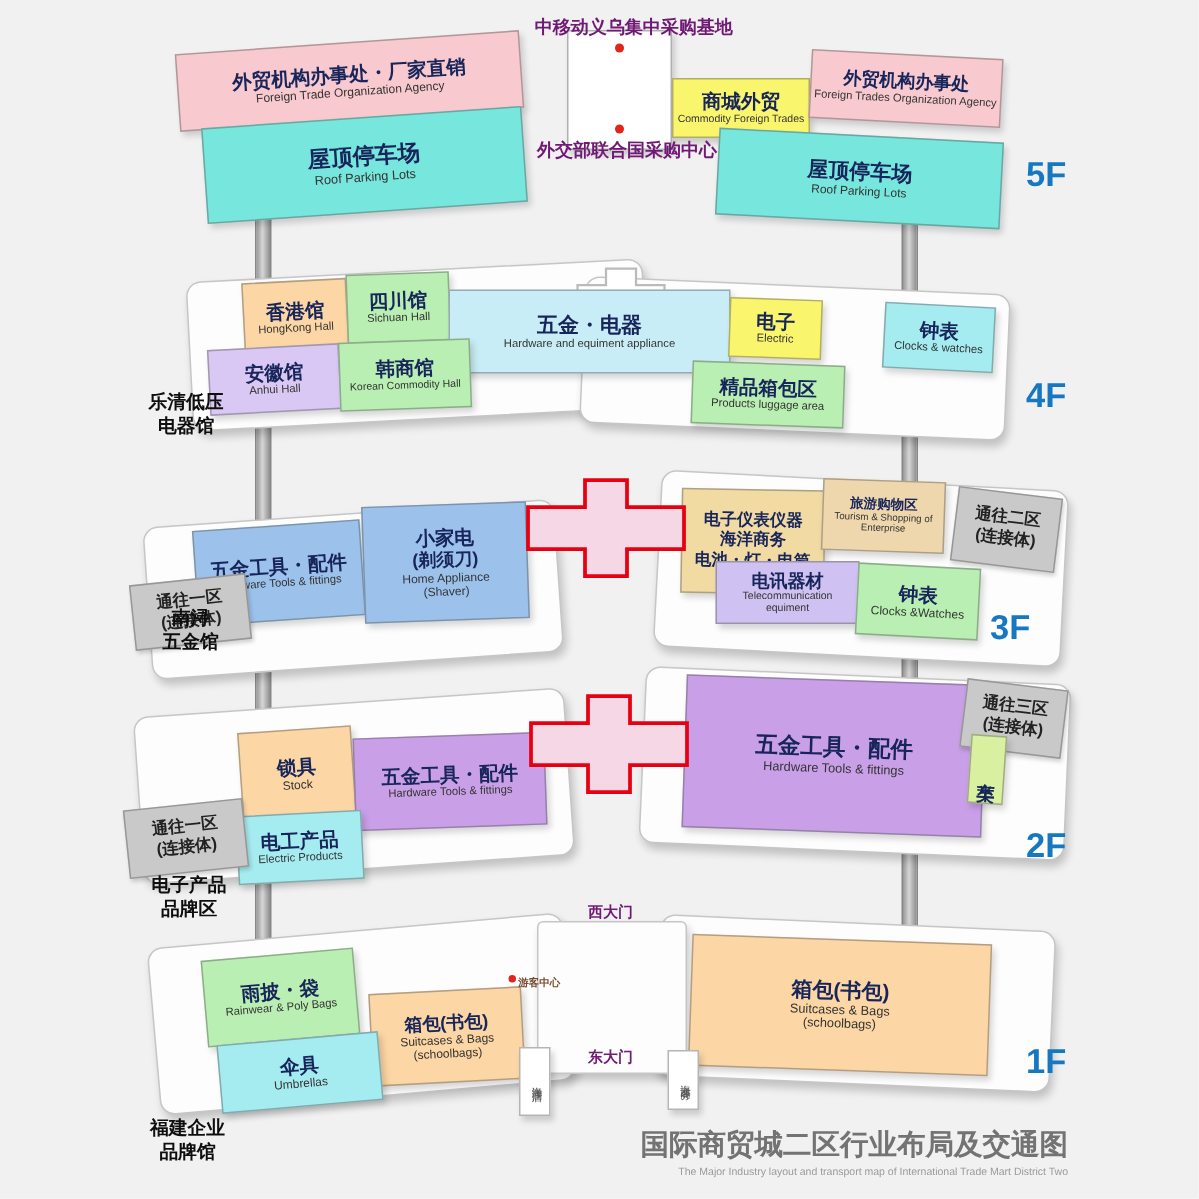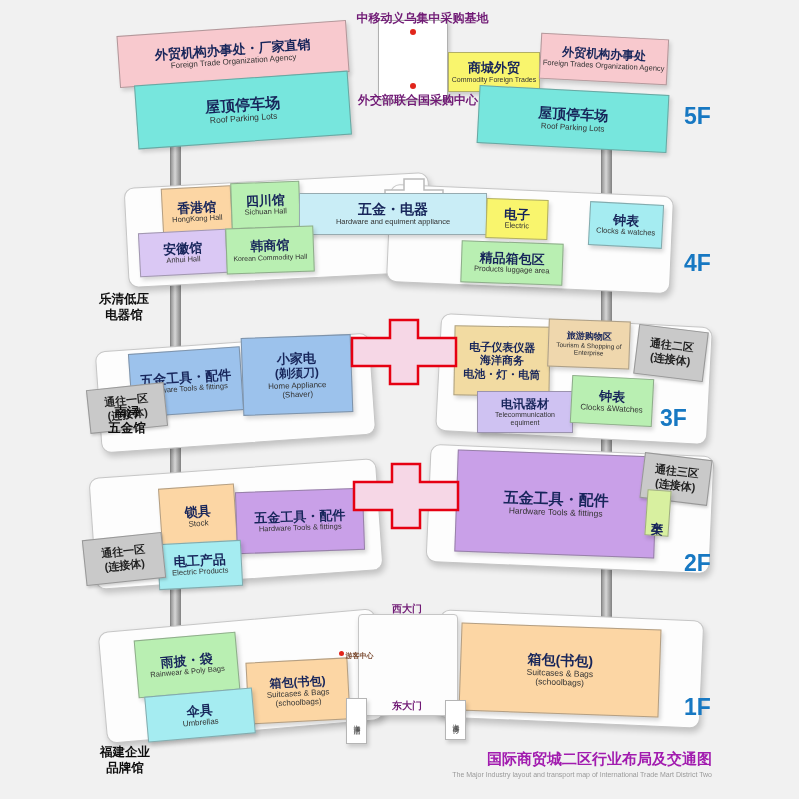--- a/index.html
+++ b/index.html
@@ -21,21 +21,21 @@
 
   .floor-label { position:absolute; font-size:23px; font-weight:700; color:#1778c2; z-index:5; }
 
   .graylink { background:#c9c9c9; box-shadow:1px 2px 3px rgba(0,0,0,.18); }
   .graylink span { display:block; font-size:11px; font-weight:600; color:#222; line-height:1.25; }
 
   .cross { position:absolute; z-index:4; }
   .dot { position:absolute; width:6px; height:6px; border-radius:50%; background:#e1251b; }
   .vtext { writing-mode:vertical-rl; letter-spacing:1px; }
 
-  .map-title { font-size:15px; font-weight:700; color:#a21caf;font-family:Liberation Mono, monospace; }
+  .map-title { font-size:19px; font-weight:700; color:#737373;font-family:Liberation Mono, monospace; }
   .map-sub { font-size:7px; color:#9a9a9a; margin-top:2px; }
 </style>
 </head>
 <body>
 
 <div id="stage">
 
   <div class="column" style="left:170px;top:135px;height:525px"></div>
   <div class="column" style="left:601px;top:142px;height:522px"></div>
 
@@ -85,21 +85,21 @@
   <div class="area" style="left:162px;top:187px;width:70px;height:50px;background:#fcd6a4;transform:rotate(-3deg)">
     <span class="zh" style="font-size:13px">香港馆</span>
     <span class="en" style="font-size:7.5px">HongKong Hall</span>
   </div>
 
   <div class="area" style="left:231px;top:182px;width:69px;height:46px;background:#b9efb2;transform:rotate(-2deg)">
     <span class="zh" style="font-size:13px">四川馆</span>
     <span class="en" style="font-size:7.5px">Sichuan Hall</span>
   </div>
 
-  <div class="area" style="left:299px;top:193px;width:188px;height:42px;background:#c9edf6">
+  <div class="area" style="left:299px;top:193px;width:188px;height:56px;background:#c9edf6">
     <span class="zh" style="font-size:14px">五金・电器</span>
     <span class="en" style="font-size:7.5px">Hardware and equiment appliance</span>
   </div>
 
   <div class="area" style="left:486px;top:199px;width:62px;height:40px;background:#f9f56d;transform:rotate(2deg)">
     <span class="zh" style="font-size:13px">电子</span>
     <span class="en" style="font-size:7.5px">Electric</span>
   </div>
 
   <div class="area" style="left:589px;top:203px;width:74px;height:44px;background:#a5ecf1;transform:rotate(3deg)">
@@ -115,21 +115,21 @@
   <div class="area" style="left:226px;top:227px;width:88px;height:46px;background:#b9efb2;transform:rotate(-2deg)">
     <span class="zh" style="font-size:13px">韩商馆</span>
     <span class="en" style="font-size:7px">Korean Commodity Hall</span>
   </div>
 
   <div class="area" style="left:461px;top:242px;width:102px;height:42px;background:#b9efb2;transform:rotate(2deg)">
     <span class="zh" style="font-size:13px">精品箱包区</span>
     <span class="en" style="font-size:7.5px">Products luggage area</span>
   </div>
 
-  <div class="side-label" style="left:84px;top:291px;width:80px">
+  <div class="side-label" style="left:84px;top:260px;width:80px">
     <span>乐清低压</span>
     <span>电器馆</span>
   </div>
 
   <div class="floor-label" style="left:684px;top:250px">4F</div>
 
   <div class="band" style="left:98px;top:342px;width:275px;height:102px;transform:rotate(-4deg)"></div>
   <div class="band" style="left:438px;top:320px;width:272px;height:118px;transform:rotate(3deg)"></div>
 
   <svg class="cross" style="left:350px;top:318px" width="108" height="68" viewBox="0 0 108 68">
@@ -152,21 +152,21 @@
     <span class="zh" style="font-size:11px">电子仪表仪器</span>
     <span class="zh" style="font-size:11px">海洋商务</span>
     <span class="zh" style="font-size:11px">电池・灯・电筒</span>
   </div>
 
   <div class="area" style="left:548px;top:320px;width:82px;height:48px;background:#efd7ad;transform:rotate(2deg)">
     <span class="zh" style="font-size:9px">旅游购物区</span>
     <span class="en" style="font-size:6.5px">Tourism &amp; Shopping of Enterprise</span>
   </div>
 
-  <div class="area" style="left:477px;top:391px;width:96px;height:42px;background:#cfc2f2">
+  <div class="area" style="left:477px;top:374px;width:96px;height:42px;background:#cfc2f2">
     <span class="zh" style="font-size:12px">电讯器材</span>
     <span class="en" style="font-size:7px">Telecommunication</span>
     <span class="en" style="font-size:7px">equiment</span>
   </div>
 
   <div class="area" style="left:571px;top:377px;width:82px;height:48px;background:#b9efb2;transform:rotate(3deg)">
     <span class="zh" style="font-size:13px">钟表</span>
     <span class="en" style="font-size:8px">Clocks &amp;Watches</span>
   </div>
 
@@ -221,20 +221,24 @@
   <div class="area" style="left:158px;top:542px;width:84px;height:46px;background:#a5ecf1;transform:rotate(-3deg)">
     <span class="zh" style="font-size:13px">电工产品</span>
     <span class="en" style="font-size:7.5px">Electric Products</span>
   </div>
 
   <div class="area graylink" style="left:84px;top:536px;width:80px;height:46px;transform:rotate(-6deg)">
     <span>通往一区</span>
     <span>(连接体)</span>
   </div>
 
+  <div class="side-label" style="left:86px;top:582px;width:80px">
+    <span>电子产品</span>
+    <span>品牌区</span>
+  </div>
 
   <div class="floor-label" style="left:684px;top:550px">2F</div>
 
   <div class="band" style="left:102px;top:620px;width:278px;height:112px;transform:rotate(-5deg)"></div>
   <div class="band" style="left:438px;top:615px;width:264px;height:108px;transform:rotate(2.5deg)"></div>
   <div class="band" style="left:358px;top:614px;width:100px;height:102px;border-radius:4px"></div>
 
   <div class="label" style="left:372px;top:603px;width:70px;font-size:10px">西大门</div>
 
 

